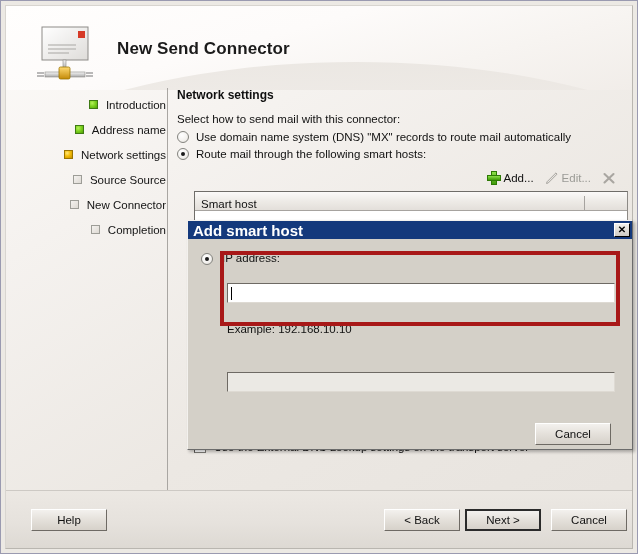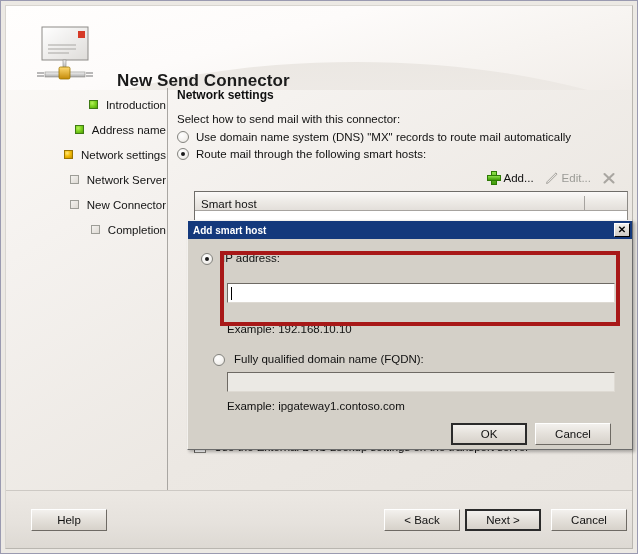--- a/index.html
+++ b/index.html
@@ -68,21 +68,20 @@
     width: 66px; height: 62px;
   }
   .app-title {
     position: absolute;
     left: 111px; top: 33px;
     font-size: 17px;
     font-weight: bold;
     letter-spacing: .1px;
     color: #1b1b1b;
     font-family: "Liberation Sans", sans-serif;
-    margin-top: 32px;
   }
 
   
   .sidebar {
     position: absolute;
     left: 14px; top: 92px;
     width: 152px;
   }
   .nav-item {
     display: flex;
@@ -269,21 +268,21 @@
     height: 18px;
     background: #14397c;
     display: flex;
     align-items: center;
     justify-content: space-between;
     padding: 0 2px 0 5px;
     box-sizing: border-box;
   }
   .dlg-title {
     color: #ffffff;
-    font-size: 10px;
+    font-size: 15px;
     font-weight: bold;
   }
   .dlg-close {
     width: 16px; height: 14px;
     box-sizing: border-box;
     background: linear-gradient(180deg,#f2f0ec,#cfcbc4);
     border: 1px solid #000;
     border-top-color: #ffffff;
     border-left-color: #ffffff;
     font-size: 10px;
@@ -450,21 +449,21 @@
     <div class="nav-item">
       <span class="nav-box done"></span>
       <span class="nav-label">Address name</span>
     </div>
     <div class="nav-item">
       <span class="nav-box current"></span>
       <span class="nav-label">Network settings</span>
     </div>
     <div class="nav-item">
       <span class="nav-box todo"></span>
-      <span class="nav-label">Network Server</span>
+      <span class="nav-label">Source Source</span>
     </div>
     <div class="nav-item">
       <span class="nav-box todo"></span>
       <span class="nav-label">New Connector</span>
     </div>
     <div class="nav-item">
       <span class="nav-box todo"></span>
       <span class="nav-label">Completion</span>
     </div>
   </div>
@@ -541,30 +540,24 @@
       <div class="dlg-radio-row ip">
         <span class="radio checked"></span>
         <span class="radio-label">IP address:</span>
       </div>
       <div class="dlg-input ip">
         <span class="caret"></span>
         <span></span>
       </div>
       <div class="example ip">Example: 192.168.10.10</div>
 
-      <div class="dlg-radio-row fqdn">
-        <span class="radio"></span>
-        <span class="radio-label">Fully qualified domain name (FQDN):</span>
-      </div>
       <div class="dlg-input fqdn">
         <span></span>
       </div>
-      <div class="example fqdn">Example: ipgateway1.contoso.com</div>
-
-      <div class="btn default dlg-btn ok">OK</div>
+
       <div class="btn dlg-btn cancel">Cancel</div>
     </div>
   </div>
 
   <div class="footer-sep"></div>
   <div class="footer">
     <div class="btn fbtn help">Help</div>
     <div class="btn fbtn back">&lt; Back</div>
     <div class="btn default fbtn next">Next &gt;</div>
     <div class="btn fbtn cancel">Cancel</div>

